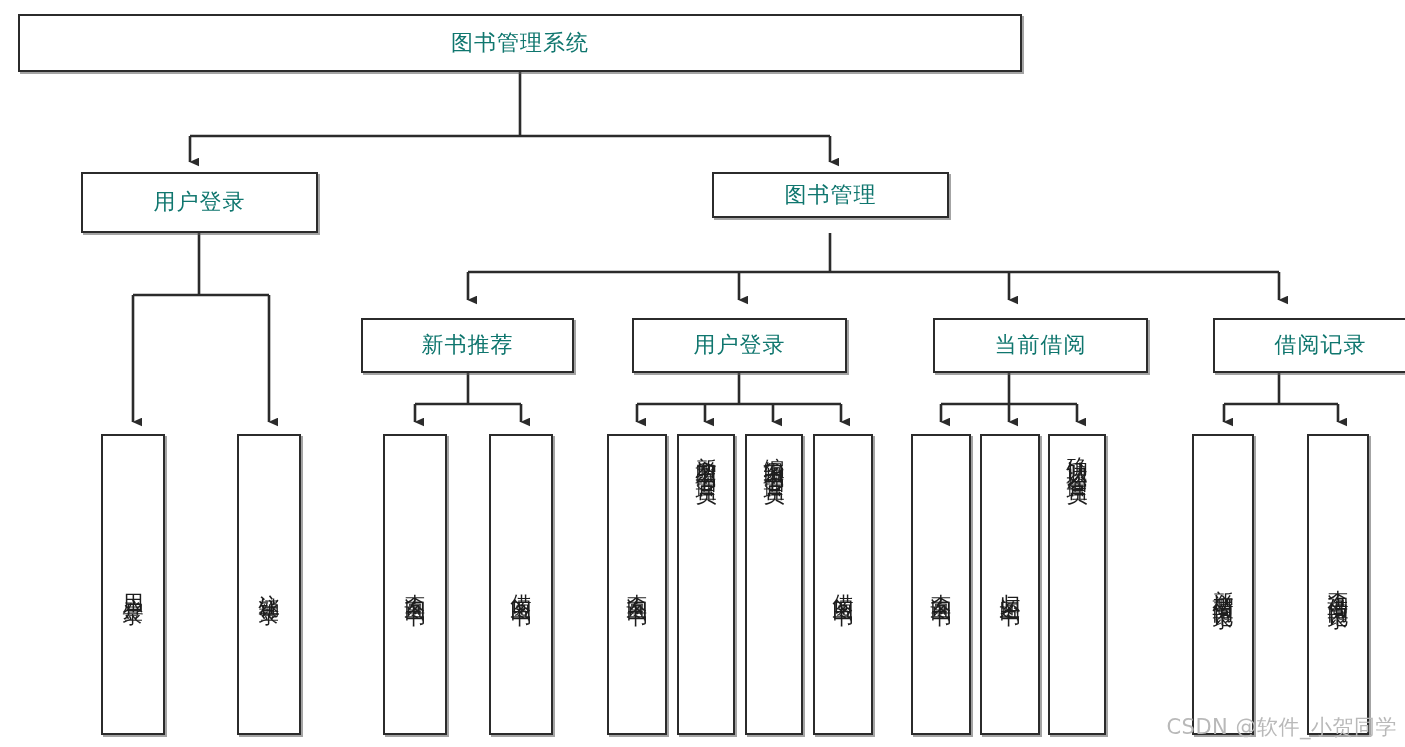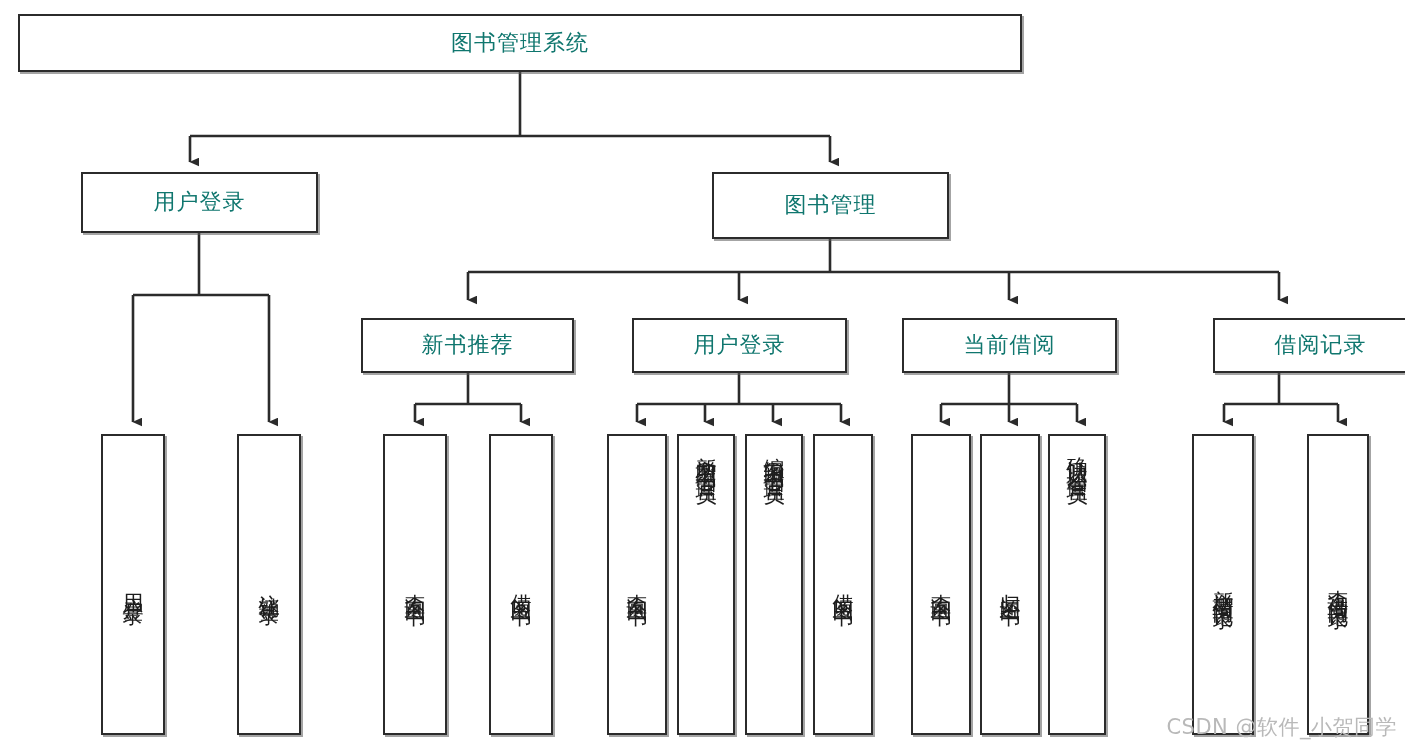--- a/index.html
+++ b/index.html
@@ -135,33 +135,33 @@
   </svg>
 
   <div class="node-box" style="left:18px; top:14px; width:1004px; height:58px;">
     <span class="node-label-h">图书管理系统</span>
   </div>
 
   <div class="node-box" style="left:81px; top:172px; width:237px; height:61px;">
     <span class="node-label-h">用户登录</span>
   </div>
 
-  <div class="node-box" style="left:712px; top:172px; width:237px; height:67px;">
+  <div class="node-box" style="left:712px; top:172px; width:237px; height:46px;">
     <span class="node-label-h">图书管理</span>
   </div>
 
   <div class="node-box" style="left:361px; top:318px; width:213px; height:55px;">
     <span class="node-label-h">新书推荐</span>
   </div>
 
   <div class="node-box" style="left:632px; top:318px; width:215px; height:55px;">
     <span class="node-label-h">用户登录</span>
   </div>
 
-  <div class="node-box" style="left:902px; top:318px; width:215px; height:55px;">
+  <div class="node-box" style="left:933px; top:318px; width:215px; height:55px;">
     <span class="node-label-h">当前借阅</span>
   </div>
 
   <div class="node-box" style="left:1172px; top:318px; width:215px; height:55px;margin-left:41px;">
     <span class="node-label-h">借阅记录</span>
   </div>
 
   <div class="leaf-box mid" style="left:101px; top:434px; width:64px; height:301px;">
     <span class="leaf-label-v">用户登录</span>
   </div>

